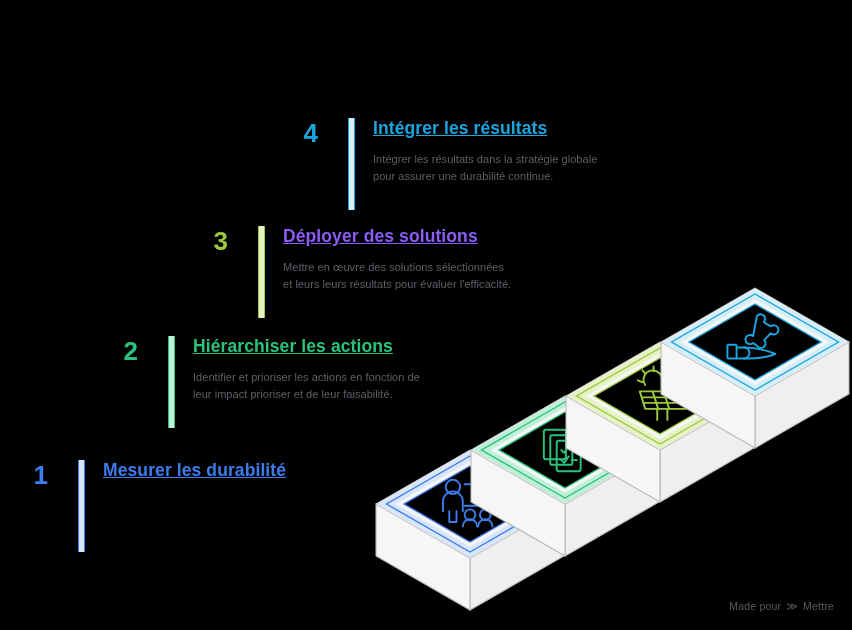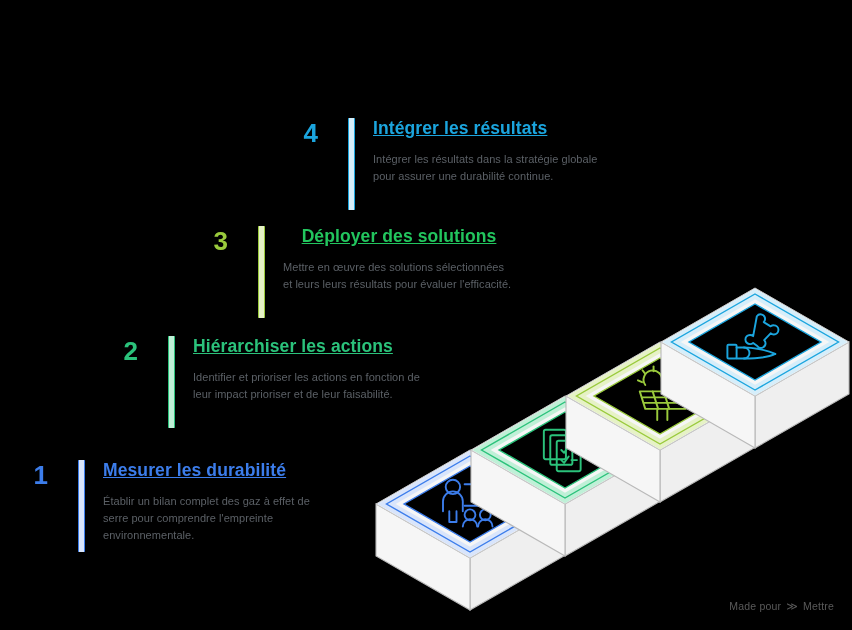--- a/index.html
+++ b/index.html
@@ -231,40 +231,39 @@
     <div class="step-body">
       <p class="step-title" style="color:#1BA5DE;">Intégrer les résultats</p>
       <p class="step-desc">Intégrer les résultats dans la stratégie globale pour assurer une durabilité continue.</p>
     </div>
   </div>
 
   <div class="step-text" style="left:198px; top:226px;">
     <div class="step-num" style="color:#9ACA3C;">3</div>
     <div class="step-bar" style="height:92px; background:#E6F2C6; border-left-color:#9ACA3C; border-right-color:#9ACA3C;"></div>
     <div class="step-body">
-      <p class="step-title" style="color:#22c55e;text-align:center;">Déployer des solutions</p>
+      <p class="step-title" style="color:#8b5cf6;">Déployer des solutions</p>
       <p class="step-desc">Mettre en œuvre des solutions sélectionnées et leurs leurs résultats pour évaluer l'efficacité.</p>
     </div>
   </div>
 
   <div class="step-text" style="left:108px; top:336px;">
     <div class="step-num" style="color:#2BC27B;">2</div>
     <div class="step-bar" style="height:92px; background:#BFF0D7; border-left-color:#2BC27B; border-right-color:#2BC27B;"></div>
     <div class="step-body">
       <p class="step-title" style="color:#2BC27B;">Hiérarchiser les actions</p>
       <p class="step-desc">Identifier et prioriser les actions en fonction de leur impact prioriser et de leur faisabilité.</p>
     </div>
   </div>
 
   <div class="step-text" style="left:18px; top:460px;">
     <div class="step-num" style="color:#3C7DEB;">1</div>
     <div class="step-bar" style="height:92px; background:#D9E5FB; border-left-color:#3C7DEB; border-right-color:#3C7DEB;"></div>
     <div class="step-body">
       <p class="step-title" style="color:#3C7DEB;">Mesurer les durabilité</p>
-      <p class="step-desc">Établir un bilan complet des gaz à effet de serre pour comprendre l'empreinte environnementale.</p>
     </div>
   </div>
 
   <div id="watermark">
     <span>Made pour</span>
     <span class="wm-mark">≫</span>
     <span>Mettre</span>
   </div>
 
 </div>

